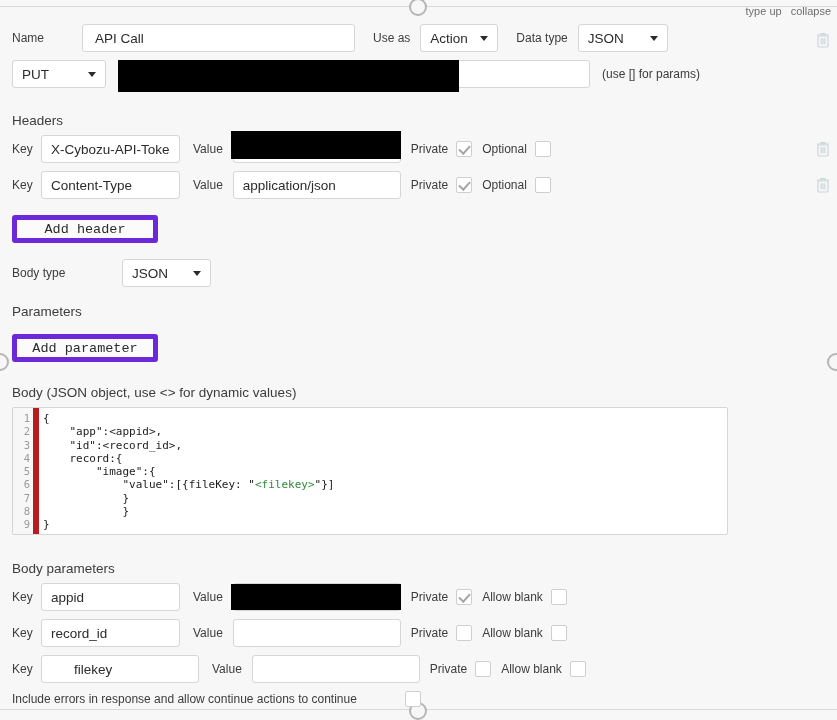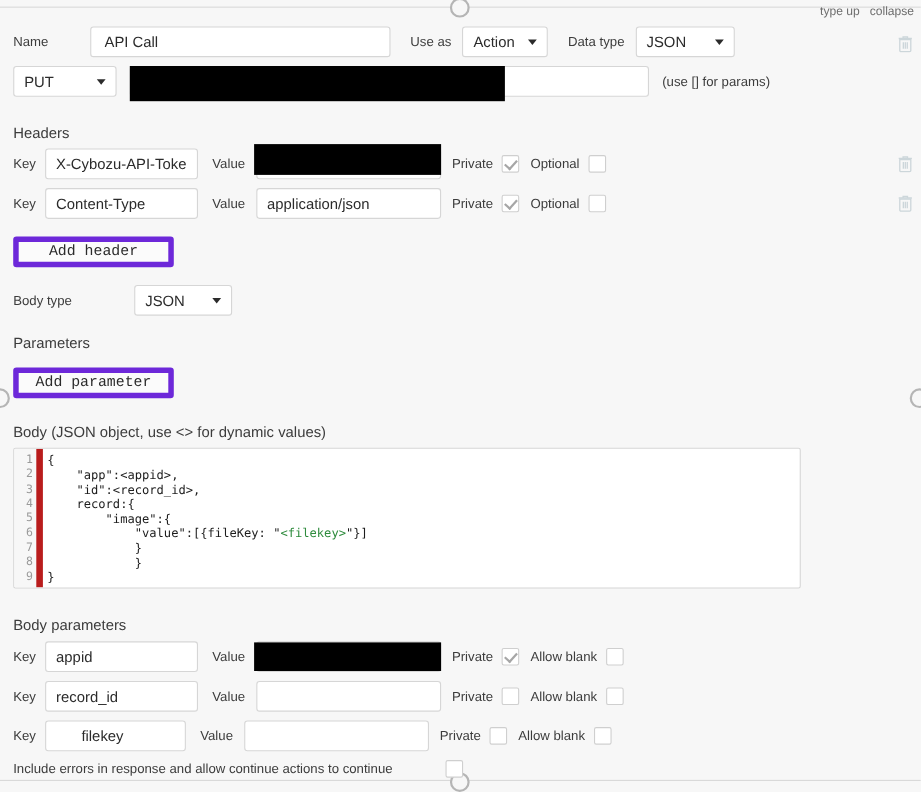--- a/index.html
+++ b/index.html
@@ -268,21 +268,21 @@
     <span class="lbl" style="margin-left:13px;">Value</span>
     <input class="tin" style="width: 168px; margin-left: 10px;" value="">
     <span class="lbl" style="margin-left:10px;">Private</span>
     <div class="cbx" style="margin-left:8px;"></div>
     <span class="lbl" style="margin-left:10px;">Allow blank</span>
     <div class="cbx" style="margin-left:8px;"></div>
   </div>
 
   <div class="row" style="left:12px; top:648px;">
     <span class="lbl" style="width:29px;">Key</span>
-    <input class="tin" style="width: 128px; padding-left: 32px;" value="filekey">
+    <input class="tin" style="width: 158px; padding-left: 32px;" value="filekey">
     <span class="lbl" style="margin-left:13px;">Value</span>
     <input class="tin" style="width: 168px; margin-left: 10px;" value="">
     <span class="lbl" style="margin-left:10px;">Private</span>
     <div class="cbx" style="margin-left:8px;"></div>
     <span class="lbl" style="margin-left:10px;">Allow blank</span>
     <div class="cbx" style="margin-left:8px;"></div>
   </div>
 
   <div class="row" style="left:12px; top:684px;">
     <span class="lbl">Include errors in response and allow continue actions to continue</span>

